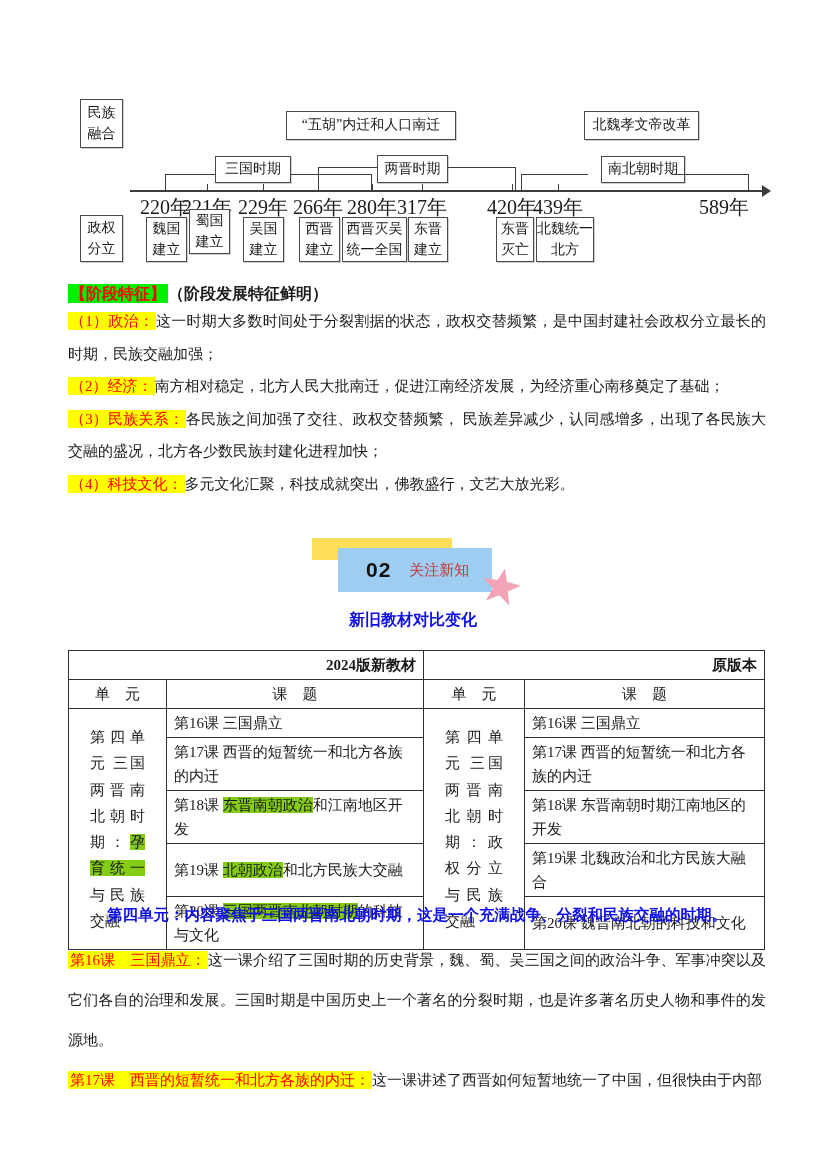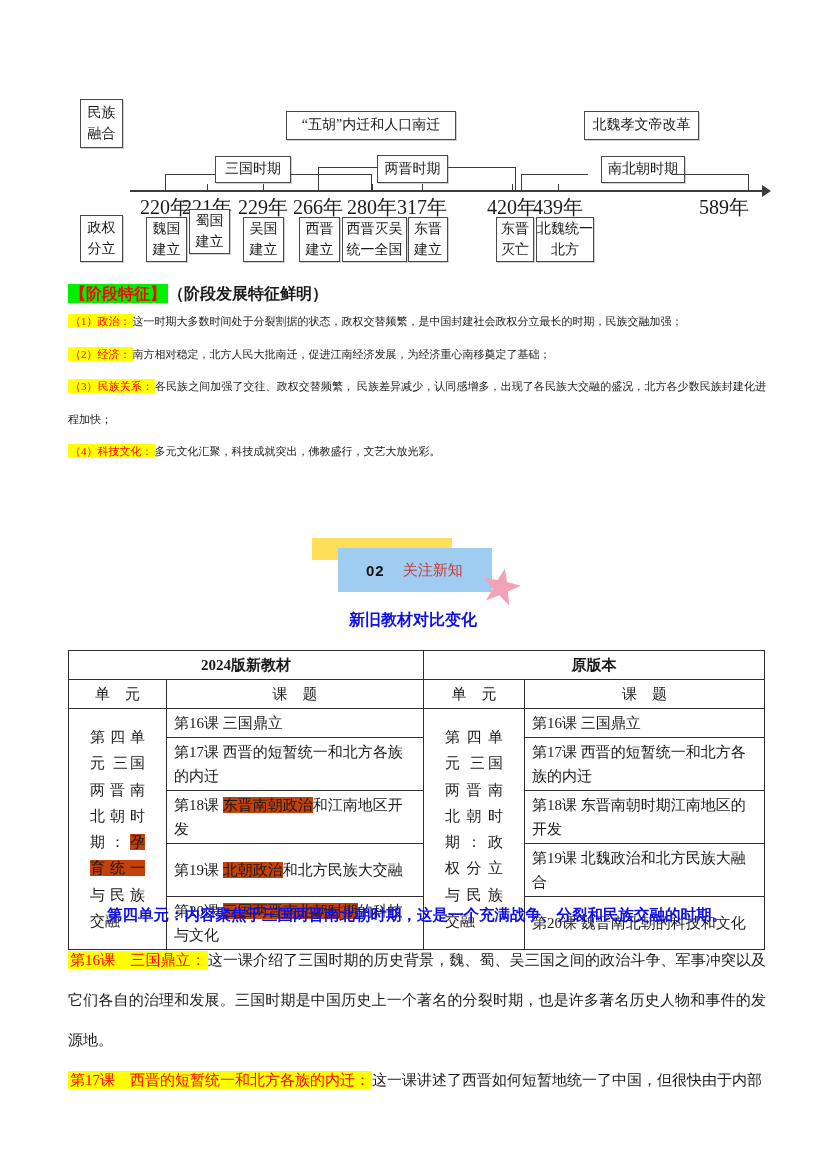--- a/index.html
+++ b/index.html
@@ -26,47 +26,47 @@
     border-left: 9px solid #3c3c3c; border-top: 6px solid transparent; border-bottom: 6px solid transparent;
   }
   .tl-tick { position: absolute; width: 1px; height: 6px; background: #3c3c3c; top: 99px; }
   .tl-date { position: absolute; top: 109px; width: 64px; text-align: center; font-size: 20px; }
 
   
   .stage { position: absolute; left: 68px; top: 284px; width: 698px; }
   .stage-head { font-size: 16px; font-weight: bold; margin-bottom: 0; }
   .hl-green { background: #00f000; color: #ff0000; padding: 1px 2px; }
   .hl-yellow-red { background: #ffff00; color: #ff0000; padding: 1px 2px; }
-  .hl-yellow { background: #c2410c; }
-  .stage p { font-size: 11px; line-height: 32.5px; text-align: justify; }
+  .hl-yellow { background: #84cc16; }
+  .stage p { font-size: 15px; line-height: 32.5px; text-align: justify; }
 
   
   .banner { position: absolute; left: 0; top: 536px; width: 826px; height: 72px; }
   .banner-yellow { position: absolute; left: 312px; top: 2px; width: 140px; height: 22px; background: #ffde5a; }
   .banner-blue {
     position: absolute; left: 338px; top: 12px; width: 154px; height: 44px; background: #9fcdf1;
     display: flex; align-items: center; font-family: "Liberation Sans", sans-serif;
   }
-  .banner-num { font-size: 15px; font-weight: bold; color: #111; margin-left: 28px; letter-spacing: 1px; }
+  .banner-num { font-size: 21px; font-weight: bold; color: #111; margin-left: 28px; letter-spacing: 1px; }
   .banner-title { font-size: 15px; color: #c23a3a; margin-left: 18px; }
   .banner-star {
     position: absolute; left: 481px; top: 32px; width: 40px; height: 38px; background: #f2a3b5;
     clip-path: polygon(50% 0%, 62% 34%, 98% 36%, 69% 58%, 80% 93%, 50% 72%, 20% 93%, 31% 58%, 2% 36%, 38% 34%);
     transform: rotate(12deg);
   }
 
   
   .cmp-title { position: absolute; left: 0; top: 610px; width: 826px; text-align: center;
     color: #0f0fe8; font-weight: bold; font-size: 16px; }
   table.cmp {
     position: absolute; left: 68px; top: 650px; width: 696px;
     border-collapse: collapse; table-layout: fixed; font-size: 15px;
   }
   table.cmp td { border: 1px solid #2f2f2f; padding: 2px 7px; line-height: 1.6; vertical-align: middle; }
-  table.cmp td.c-head { text-align: center; font-weight: bold; height: 26px; }
+  table.cmp td.c-head { text-align: right; font-weight: bold; height: 26px; }
   table.cmp td.c-sub { text-align: center; height: 26px; font-weight: normal; margin-left: 28px; }
   table.cmp td.unit { text-align: justify; padding: 4px 21px; line-height: 1.75; }
   table.cmp tr.tall td.course { height: 50px; }
   table.cmp tr.short td.course { height: 26px; }
 
   
   .notes { position: absolute; left: 68px; top: 905px; width: 698px; }
   .unit-summary { text-align: center; color: #0f0fe8; font-weight: bold; font-size: 15.5px; margin-bottom: 14px; }
   .notes p.lesson { font-size: 15px; line-height: 40px; text-align: justify; }
 </style>

